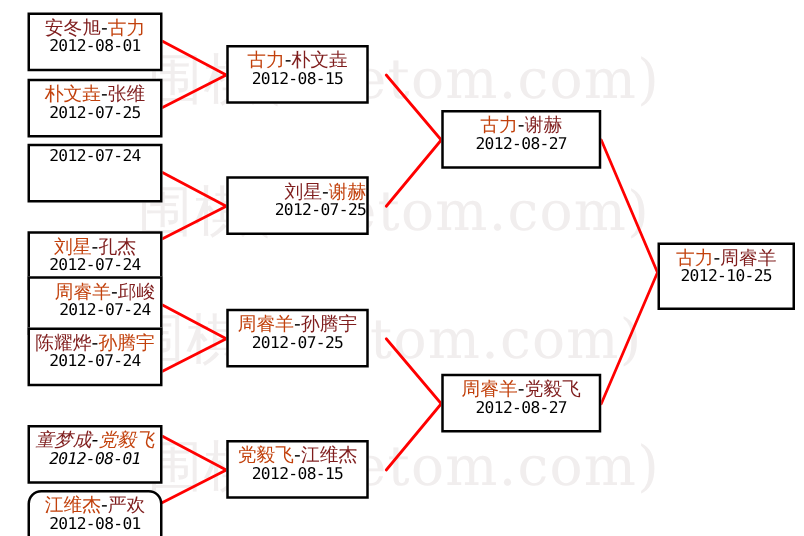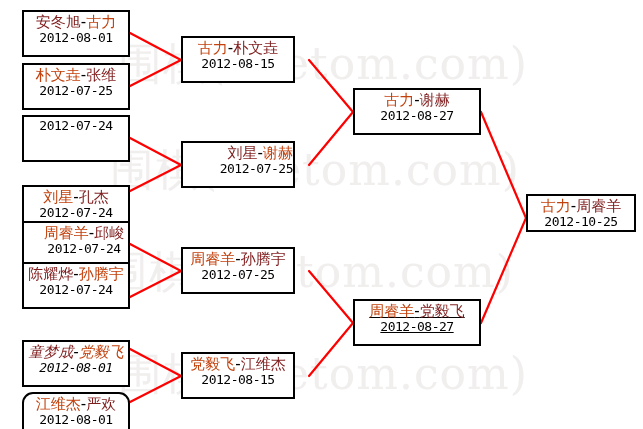--- a/index.html
+++ b/index.html
@@ -86,24 +86,24 @@
   
   .r2 { left: 181px; width: 114px; height: 47px; }
   .r2-0 { top: 36px; }
   .r2-1 { top: 141px; text-align: right; }
   .r2-2 { top: 247px; }
   .r2-3 { top: 352px; }
 
   
   .r3 { left: 353px; width: 128px; height: 47px; }
   .r3-0 { top: 88px; }
-  .r3-2 { top: 299px; text-decoration: underline; }
-
-  
-  .r4 { left: 526px; width: 110px; height: 38px; top: 194px; }
+  .r3-2 { top: 299px; }
+
+  
+  .r4 { left: 526px; width: 110px; height: 54px; top: 194px; }
 </style>
 </head>
 <body>
 
 <div id="bracket-root">
 
   <div id="watermark-layer">
     <div class="watermark-line wm-1">围棋(hoetom.com)</div>
     <div class="watermark-line wm-2">围棋(hoetom.com)</div>
     <div class="watermark-line wm-3">围棋(hoetom.com)</div>

